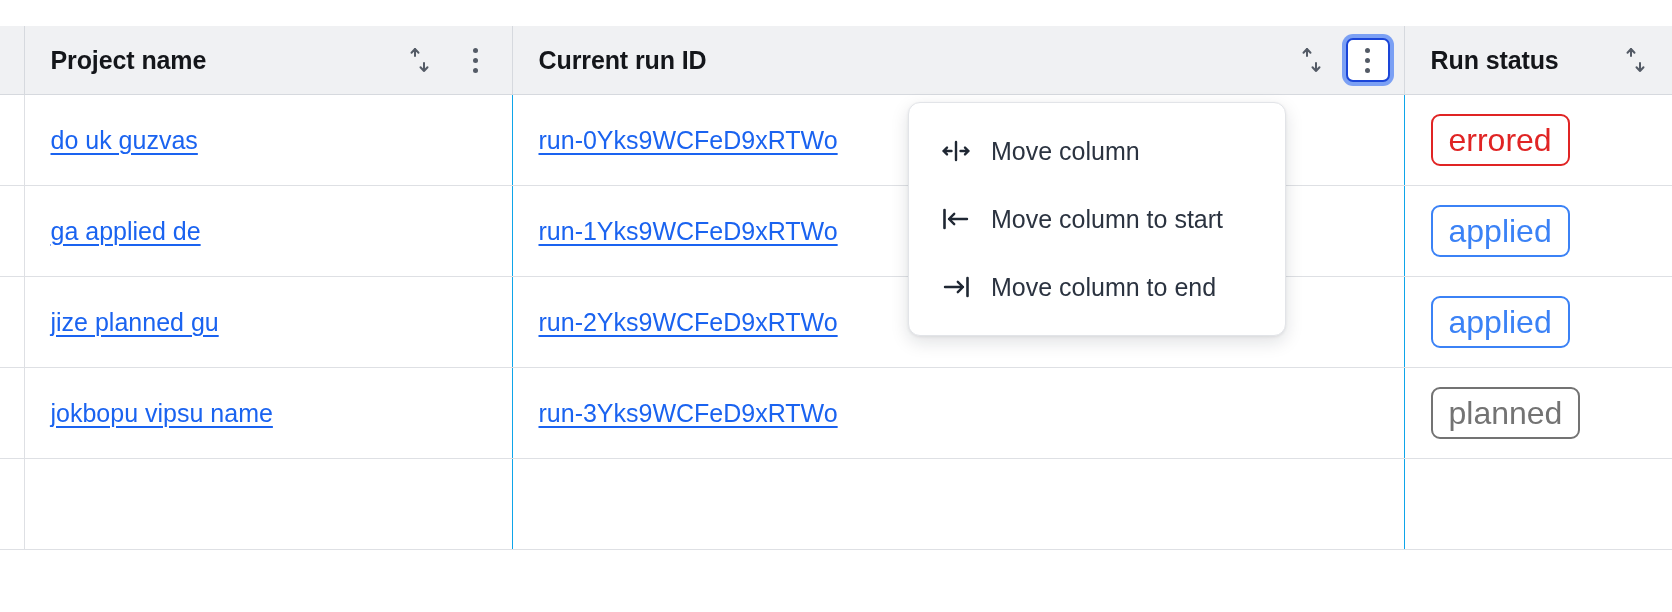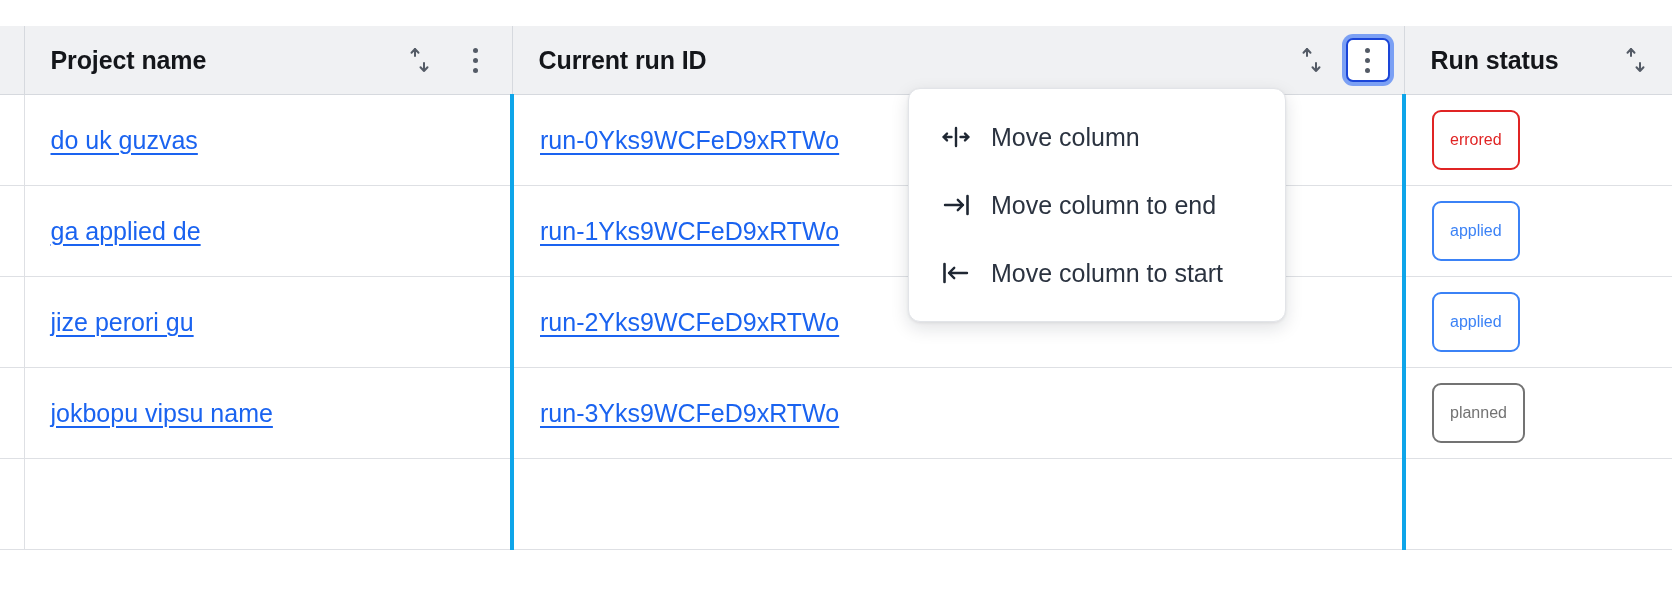--- a/index.html
+++ b/index.html
@@ -106,21 +106,21 @@
     width: 5px;
     height: 5px;
     border-radius: 50%;
     background: #545B66;
   }
 
   tbody td {
     height: 90px;
     padding: 0;
     border-bottom: 1px solid #DEE0E4;
-    border-right: 4px solid #0ea5e9;
+    border-right: 1px solid #0ea5e9;
     vertical-align: middle;
     background: #ffffff;
   }
   tbody td.last-cell { border-right: none; }
   tbody td.sel-cell  { border-right: 1px solid #DEE0E4; }
 
   .cell-inner {
     padding: 0 14px 0 26px;
     display: flex;
     align-items: center;
@@ -135,38 +135,38 @@
     text-underline-offset: 4px;
     text-decoration-thickness: 2px;
     white-space: nowrap;
     cursor: pointer;
   }
 
   .badge {
     display: inline-flex;
     align-items: center;
     justify-content: center;
-    height: 60px;
+    height: 52px;
     padding: 0 16px;
     border-radius: 9px;
     border: 2px solid currentColor;
-    font-size: 16px;
+    font-size: 32px;
     line-height: 1;
     white-space: nowrap;
     box-sizing: border-box;
   }
   .badge.errored { color: #E02424; }
   .badge.applied { color: #3b82f6; }
   .badge.planned { color: #737373; }
 
   
   .menu {
     position: absolute;
     left: 908px;
-    top: 88px;
+    top: 102px;
     width: 378px;
     background: #ffffff;
     border: 1px solid #E2E4E8;
     border-radius: 12px;
     box-shadow: 0 6px 18px rgba(15, 20, 35, 0.13), 0 1px 3px rgba(15, 20, 35, 0.07);
     padding: 14px 0 14px 0;
     box-sizing: border-box;
     z-index: 40;
   }
   .menu-item {
@@ -312,21 +312,21 @@
             <div class="cell-inner">
               <span class="badge applied">applied</span>
             </div>
           </td>
         </tr>
 
         <tr>
           <td class="sel-cell"></td>
           <td>
             <div class="cell-inner">
-              <a class="cell-link">jize perori gu</a>
+              <a class="cell-link">jize planned gu</a>
             </div>
           </td>
           <td>
             <div class="cell-inner">
               <a class="cell-link">run-2Yks9WCFeD9xRTWo</a>
             </div>
           </td>
           <td class="last-cell">
             <div class="cell-inner">
               <span class="badge applied">applied</span>
@@ -380,32 +380,32 @@
           <path d="M10.5 13 L2.5 13 M2.5 13 L6 9.6 M2.5 13 L6 16.4" stroke="#1F2733" stroke-width="2.4" stroke-linecap="round" stroke-linejoin="round"></path>
           <path d="M19.5 13 L27.5 13 M27.5 13 L24 9.6 M27.5 13 L24 16.4" stroke="#1F2733" stroke-width="2.4" stroke-linecap="round" stroke-linejoin="round"></path>
         </svg>
       </span>
       <span class="menu-item-label">Move column</span>
     </div>
 
     <div class="menu-item">
       <span class="menu-item-icon">
         <svg width="30" height="26" viewBox="0 0 30 26" fill="none">
+          <path d="M3.5 4 L3.5 22" stroke="#1F2733" stroke-width="2.6" stroke-linecap="round"></path>
+          <path d="M26 13 L8 13 M8 13 L13.2 7.8 M8 13 L13.2 18.2" stroke="#1F2733" stroke-width="2.4" stroke-linecap="round" stroke-linejoin="round"></path>
+        </svg>
+      </span>
+      <span class="menu-item-label">Move column to start</span>
+    </div>
+
+    <div class="menu-item">
+      <span class="menu-item-icon">
+        <svg width="30" height="26" viewBox="0 0 30 26" fill="none">
           <path d="M26.5 4 L26.5 22" stroke="#1F2733" stroke-width="2.6" stroke-linecap="round"></path>
           <path d="M4 13 L22 13 M22 13 L16.8 7.8 M22 13 L16.8 18.2" stroke="#1F2733" stroke-width="2.4" stroke-linecap="round" stroke-linejoin="round"></path>
         </svg>
       </span>
       <span class="menu-item-label">Move column to end</span>
     </div>
 
-    <div class="menu-item">
-      <span class="menu-item-icon">
-        <svg width="30" height="26" viewBox="0 0 30 26" fill="none">
-          <path d="M3.5 4 L3.5 22" stroke="#1F2733" stroke-width="2.6" stroke-linecap="round"></path>
-          <path d="M26 13 L8 13 M8 13 L13.2 7.8 M8 13 L13.2 18.2" stroke="#1F2733" stroke-width="2.4" stroke-linecap="round" stroke-linejoin="round"></path>
-        </svg>
-      </span>
-      <span class="menu-item-label">Move column to start</span>
-    </div>
-
   </div>
 
 </div>
 
 </body></html>

